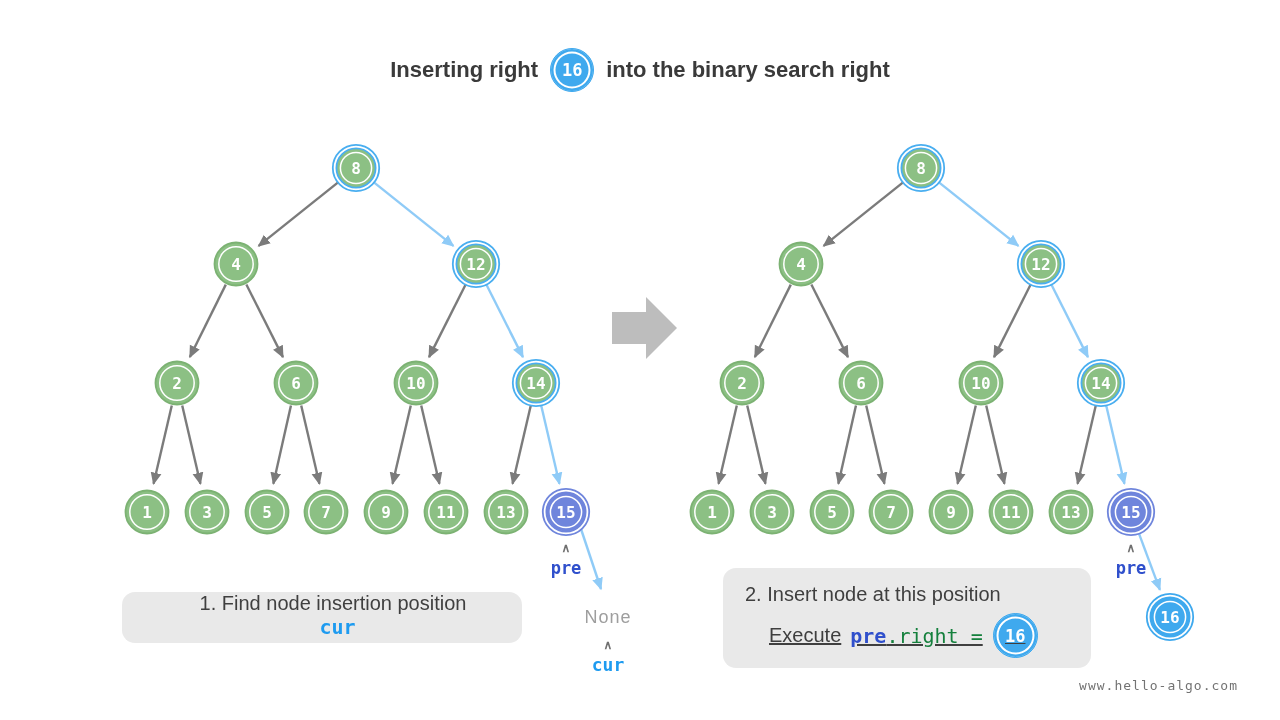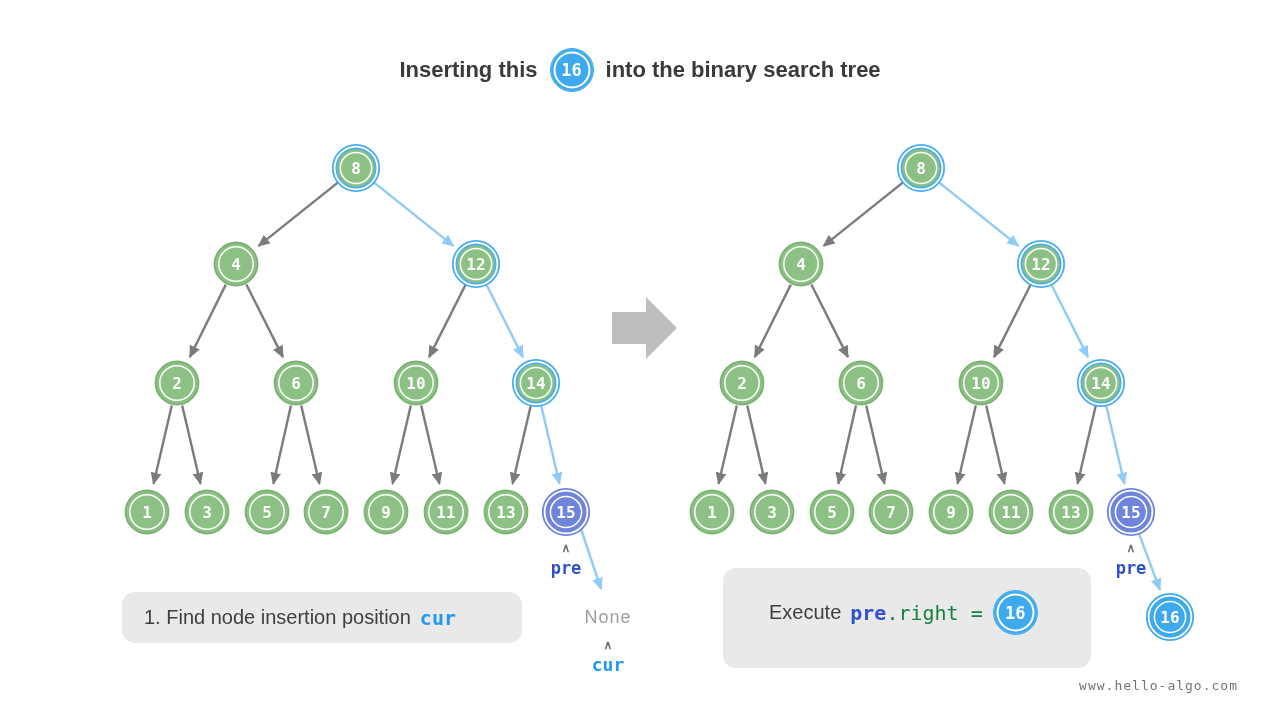--- a/index.html
+++ b/index.html
@@ -13,23 +13,23 @@
   .badge{width:44px;height:44px;border-radius:50%;background:#3FA9EE;border:1.5px solid #3FA9EE;
          box-shadow:inset 0 0 0 2.5px #3FA9EE, inset 0 0 0 4.5px #ffffff;
          display:flex;align-items:center;justify-content:center;color:#fff;
          font-family:"DejaVu Sans Mono",monospace;font-weight:bold;font-size:17px;box-sizing:border-box;}
   .badge.small{width:45px;height:45px;margin-left:10px;flex:0 0 auto;}
 
   
   .caption{position:absolute;background:#E9E9E9;border-radius:13px;color:#3F3F3F;
            font-size:20px;box-sizing:border-box;}
   .caption1{left:122px;top:592px;width:400px;height:51px;display:flex;align-items:center;
-            padding-left:22px;}
+            padding-left:22px;flex-direction:column;}
   .caption2{left:723px;top:568px;width:368px;height:100px;padding:15px 0 0 22px;}
-  .caption2 .line2{margin-top:7px;padding-left:24px;display:flex;align-items:center;}
+  .caption2 .line2{margin-top:7px;padding-left:24px;display:flex;align-items:center;text-decoration:underline;}
   code.cur{font-family:"DejaVu Sans Mono",monospace;font-weight:bold;color:#1E9BF0;
            font-size:20px;margin-left:9px;}
   code.pre{font-family:"DejaVu Sans Mono",monospace;font-weight:bold;color:#3050CC;
            font-size:20px;margin-left:9px;}
   code.graycode{font-family:"DejaVu Sans Mono",monospace;color:#15803d;font-size:20px;}
 
   
   text{text-anchor:middle;}
   .node-text{font:bold 16px "DejaVu Sans Mono",monospace;fill:#ffffff;}
   .lbl-pre{font:bold 17px "DejaVu Sans Mono",monospace;fill:#3050CC;}
@@ -39,25 +39,25 @@
 
   .watermark{position:absolute;right:42px;top:678px;font-family:"DejaVu Sans Mono",monospace;
              font-size:13px;color:#737373;letter-spacing:1px;}
 </style>
 </head>
 <body>
 
 <div class="stage">
 
   <div class="title">
-    <span>Inserting this</span>
+    <span>Inserting right</span>
     <span class="badge">
       <span>16</span>
     </span>
-    <span>into the binary search tree</span>
+    <span>into the binary search right</span>
   </div>
 
   <svg class="diagram" width="1280" height="720" viewBox="0 0 1280 720">
     <defs>
       <marker id="m-gray" viewBox="0 0 10 10" refX="8.5" refY="5" markerWidth="13" markerHeight="13" orient="auto" markerUnits="userSpaceOnUse">
         <path d="M0,0.8 L9.5,5 L0,9.2 Z" fill="#7B7B7B"></path>
       </marker>
       <marker id="m-blue" viewBox="0 0 10 10" refX="8.5" refY="5" markerWidth="13" markerHeight="13" orient="auto" markerUnits="userSpaceOnUse">
         <path d="M0,0.8 L9.5,5 L0,9.2 Z" fill="#8FCBF7"></path>
       </marker>
@@ -271,20 +271,21 @@
         </g>
       </g>
   </svg>
 
   <div class="caption caption1">
     <span>1. Find node insertion position</span>
     <code class="cur">cur</code>
   </div>
 
   <div class="caption caption2">
+    <div class="line1">2. Insert node at this position</div>
     <div class="line2">
       <span>Execute</span>
       <code class="pre">pre</code>
       <code class="graycode">.right =</code>
       <span class="badge small">
         <span>16</span>
       </span>
     </div>
   </div>
 

